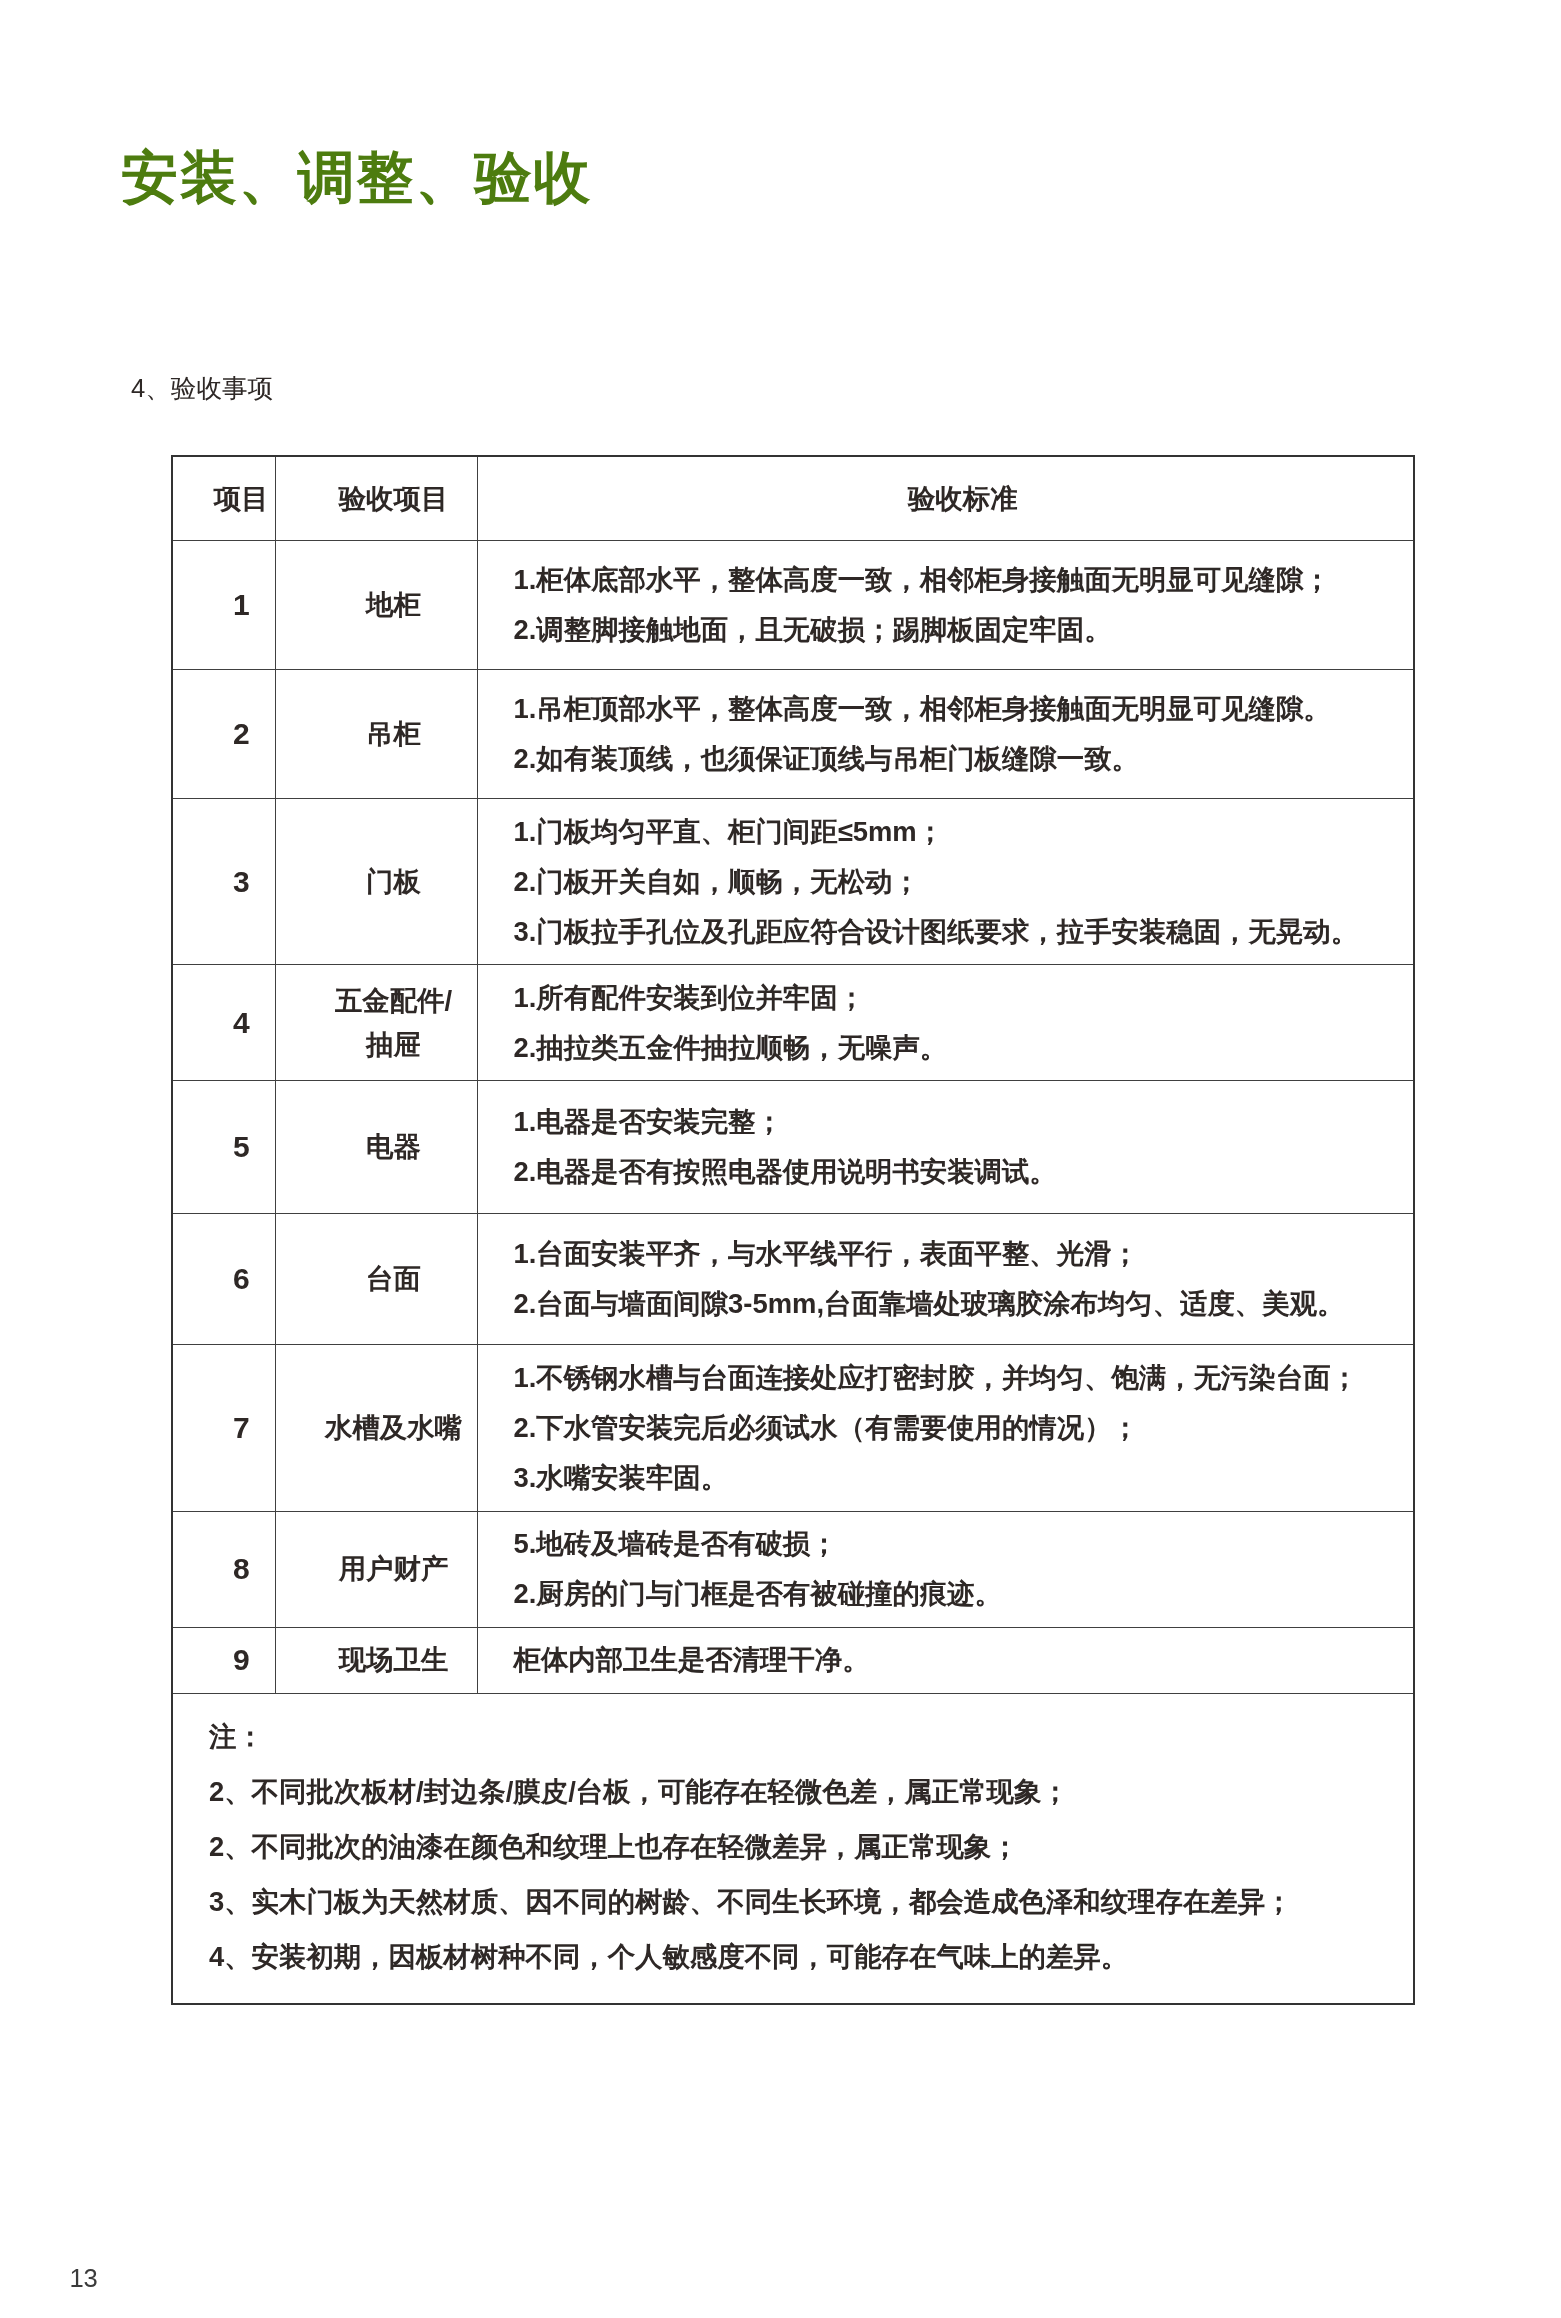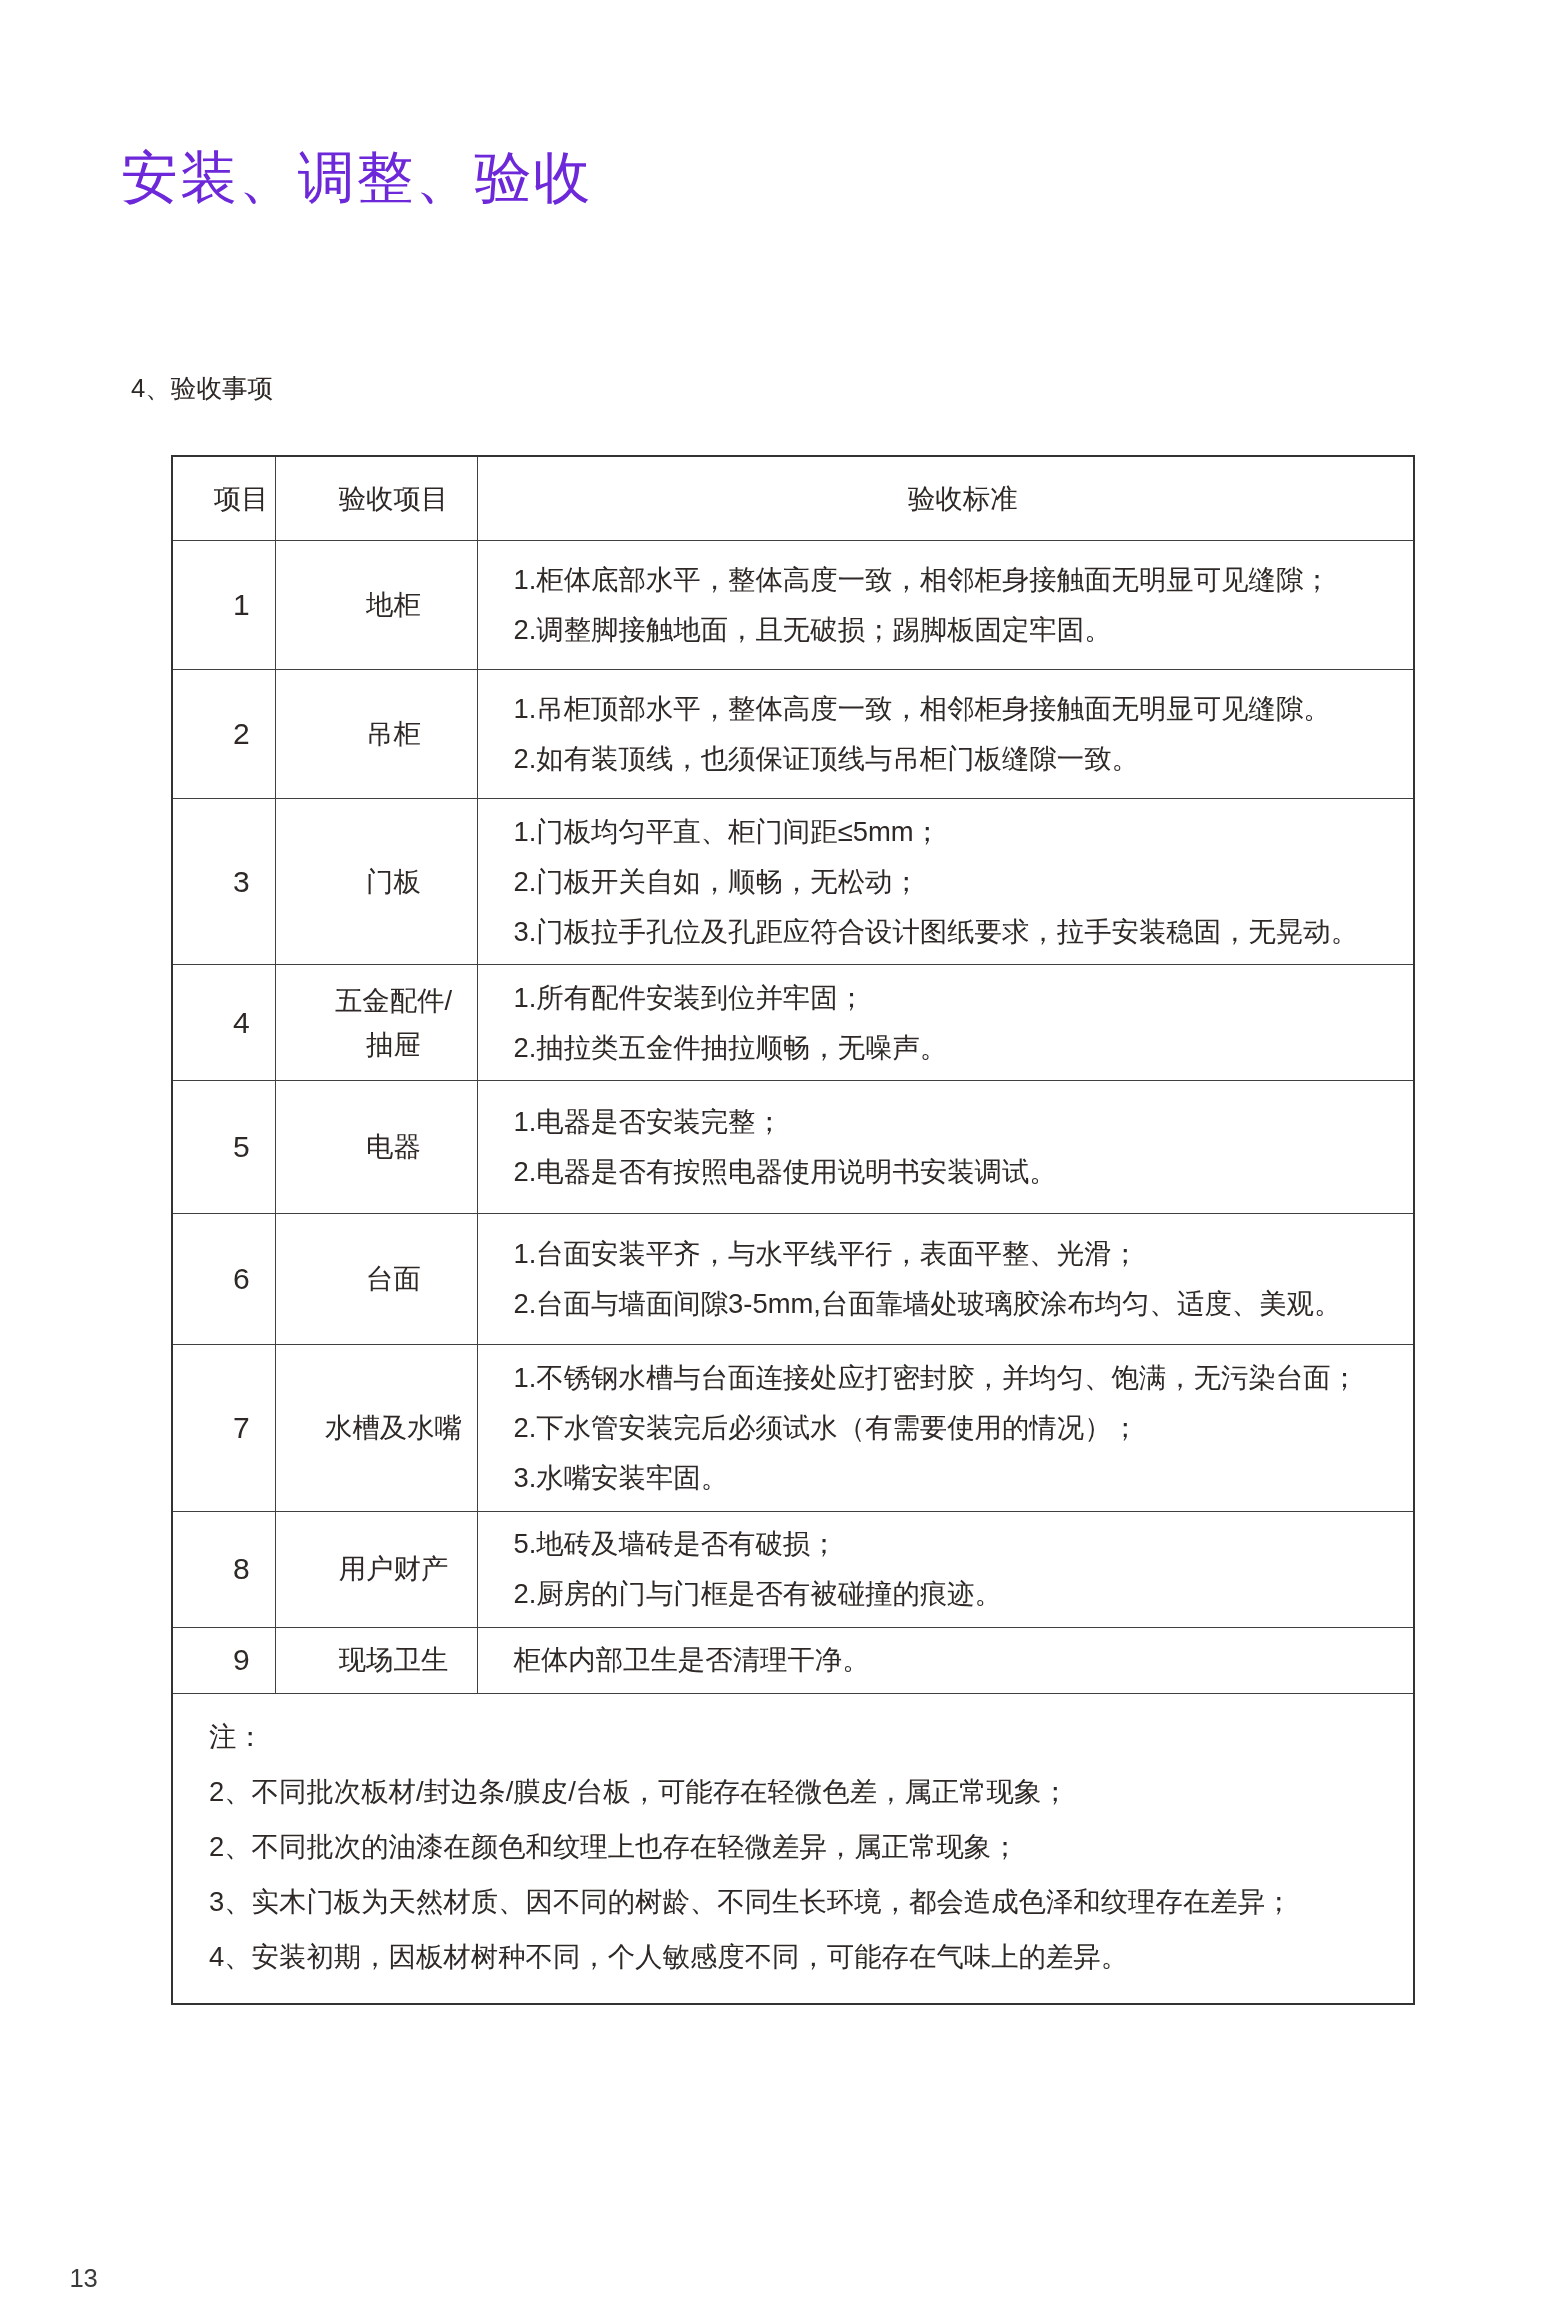--- a/index.html
+++ b/index.html
@@ -20,23 +20,23 @@
     background: #ffffff;
     overflow: hidden;
   }
   .doc-title {
     position: absolute;
     left: 121px;
     top: 142px;
     margin: 0;
     font-size: 57px;
     line-height: 1.25;
-    font-weight: 400;
+    font-weight: 700;
     letter-spacing: 1.9px;
-    color: #6d28d9;
+    color: #4d7c0f;
   }
   .section-label {
     position: absolute;
     left: 131px;
     top: 372px;
     font-size: 25.6px;
     line-height: 32px;
     color: #2e2826;
   }
   table.acceptance {
@@ -45,21 +45,21 @@
     top: 455px;
     width: 1242px;
     border-collapse: collapse;
     table-layout: fixed;
     border: 2.8px solid #333333;
   }
   table.acceptance th,
   table.acceptance td {
     border: 1.9px solid #404040;
     vertical-align: middle;
-    font-weight: 400;
+    font-weight: 700;
     padding-left: 36px;
   }
   table.acceptance th {
     height: 81px;
     font-size: 27.4px;
     text-align: center;
     color: #2e2826;
   }
   td.cell-no {
     text-align: center;

